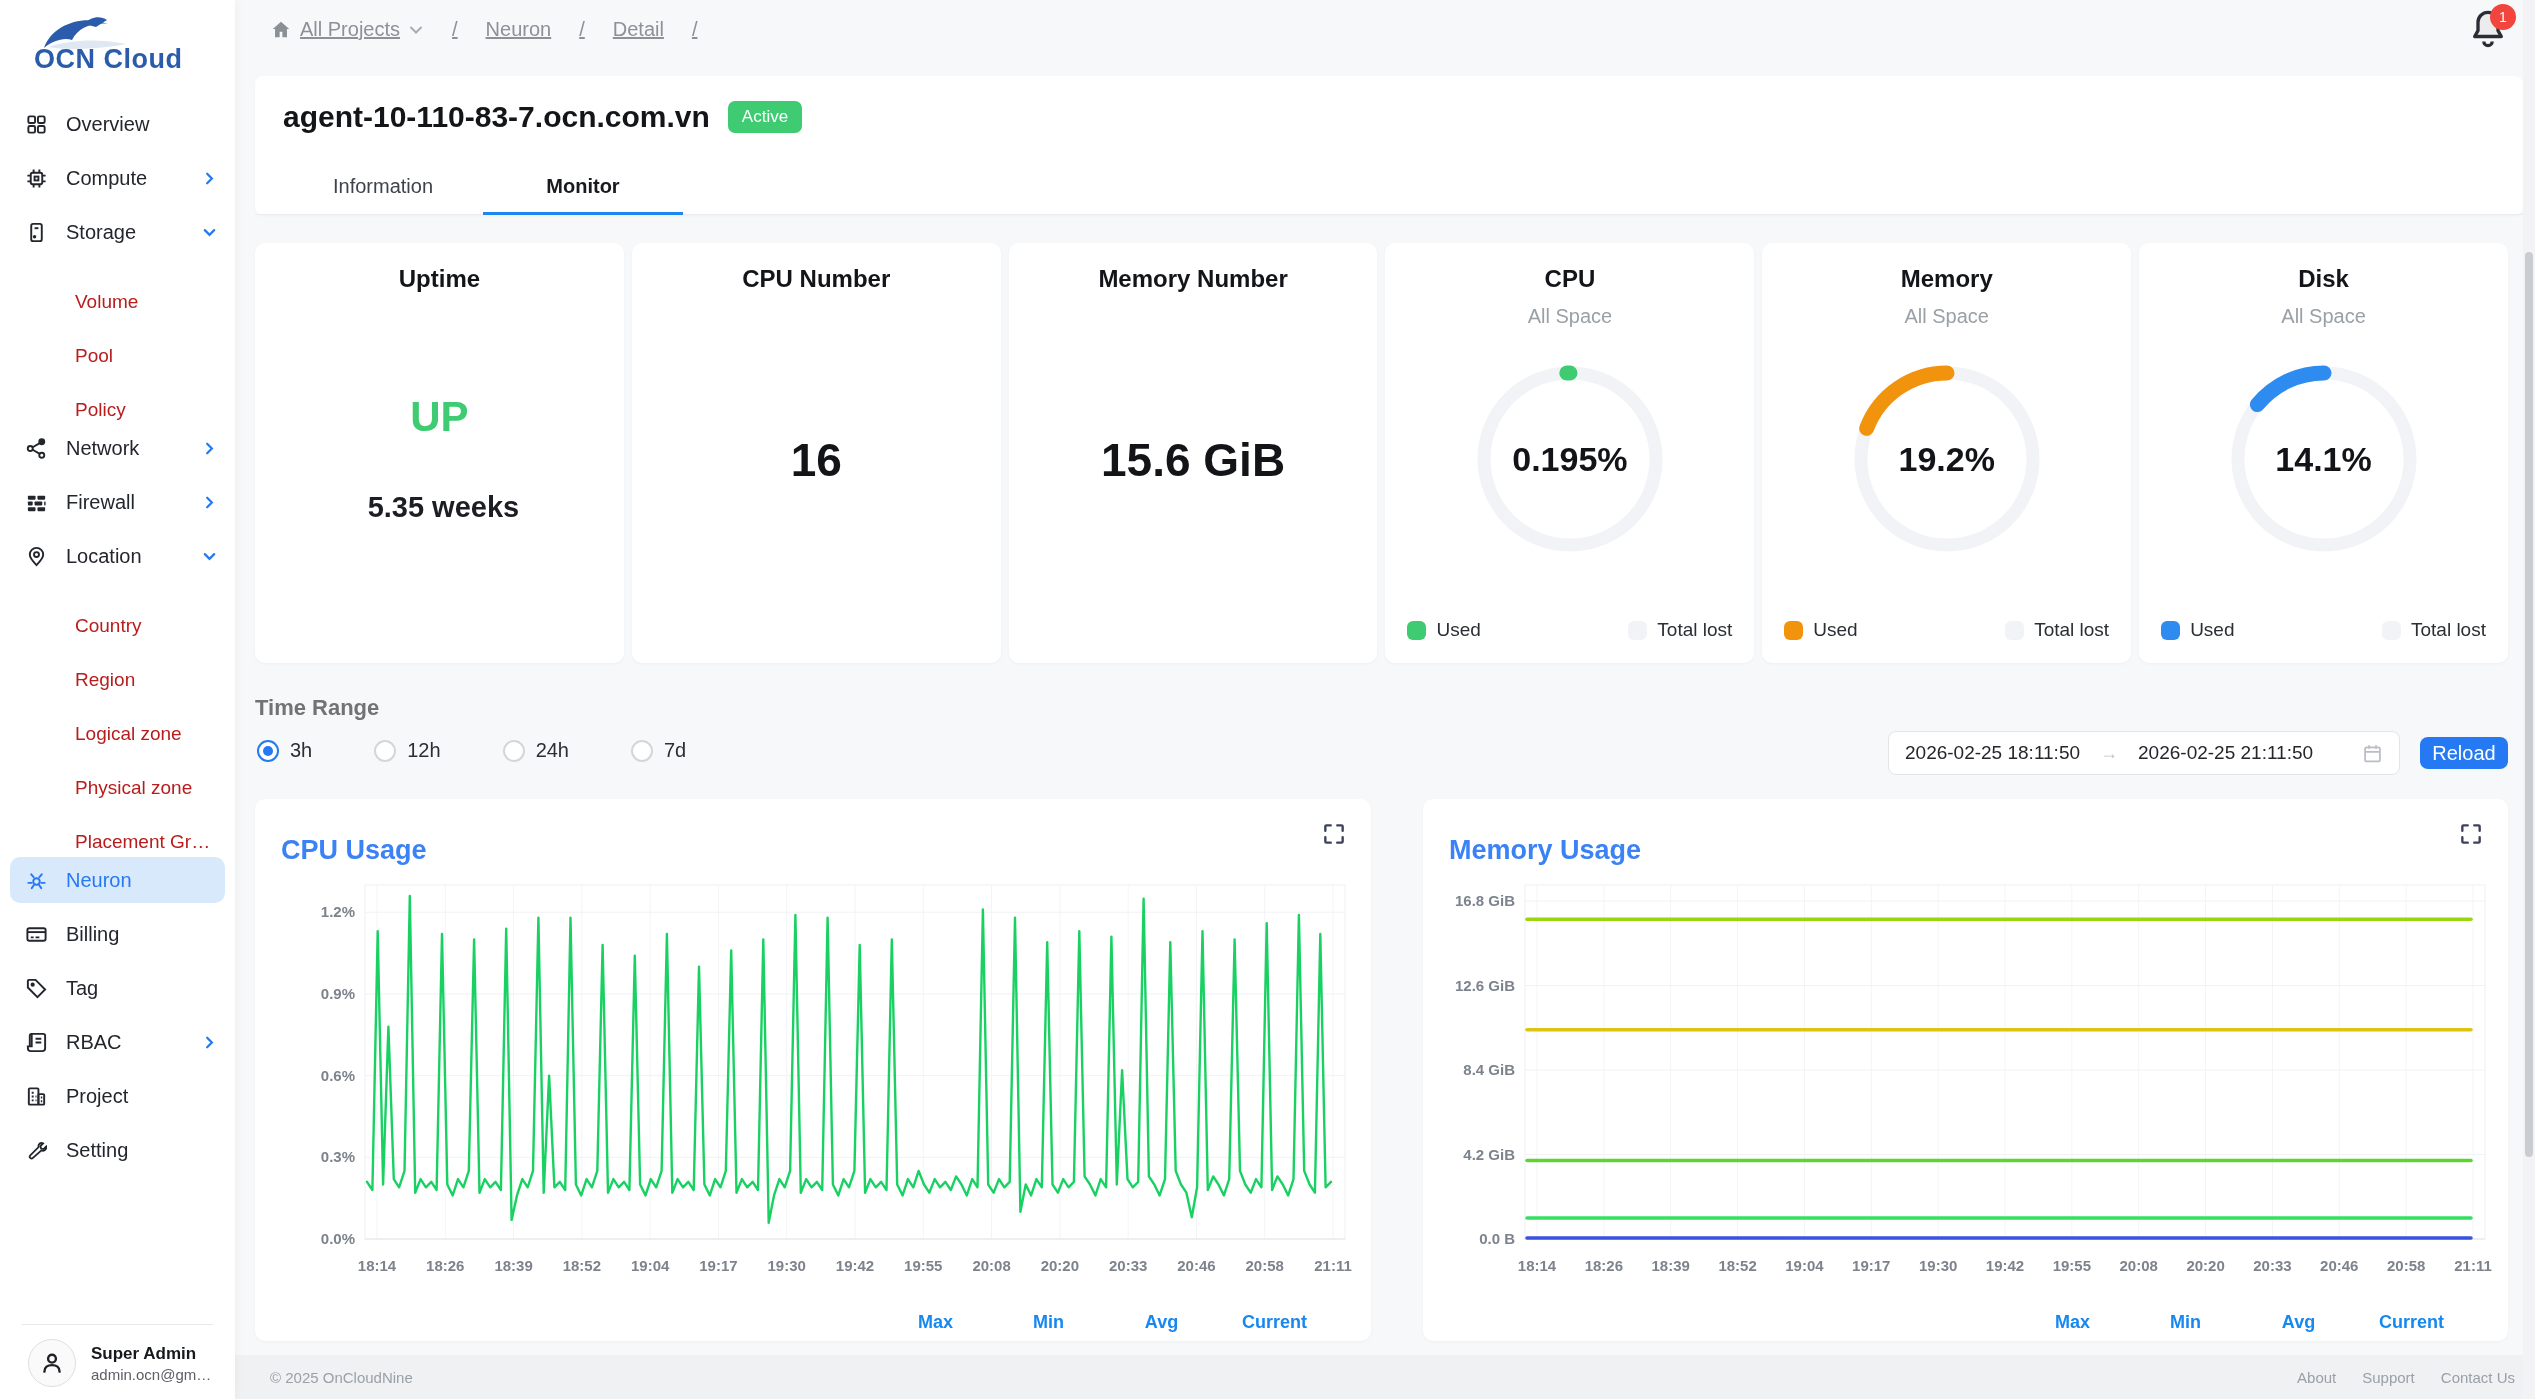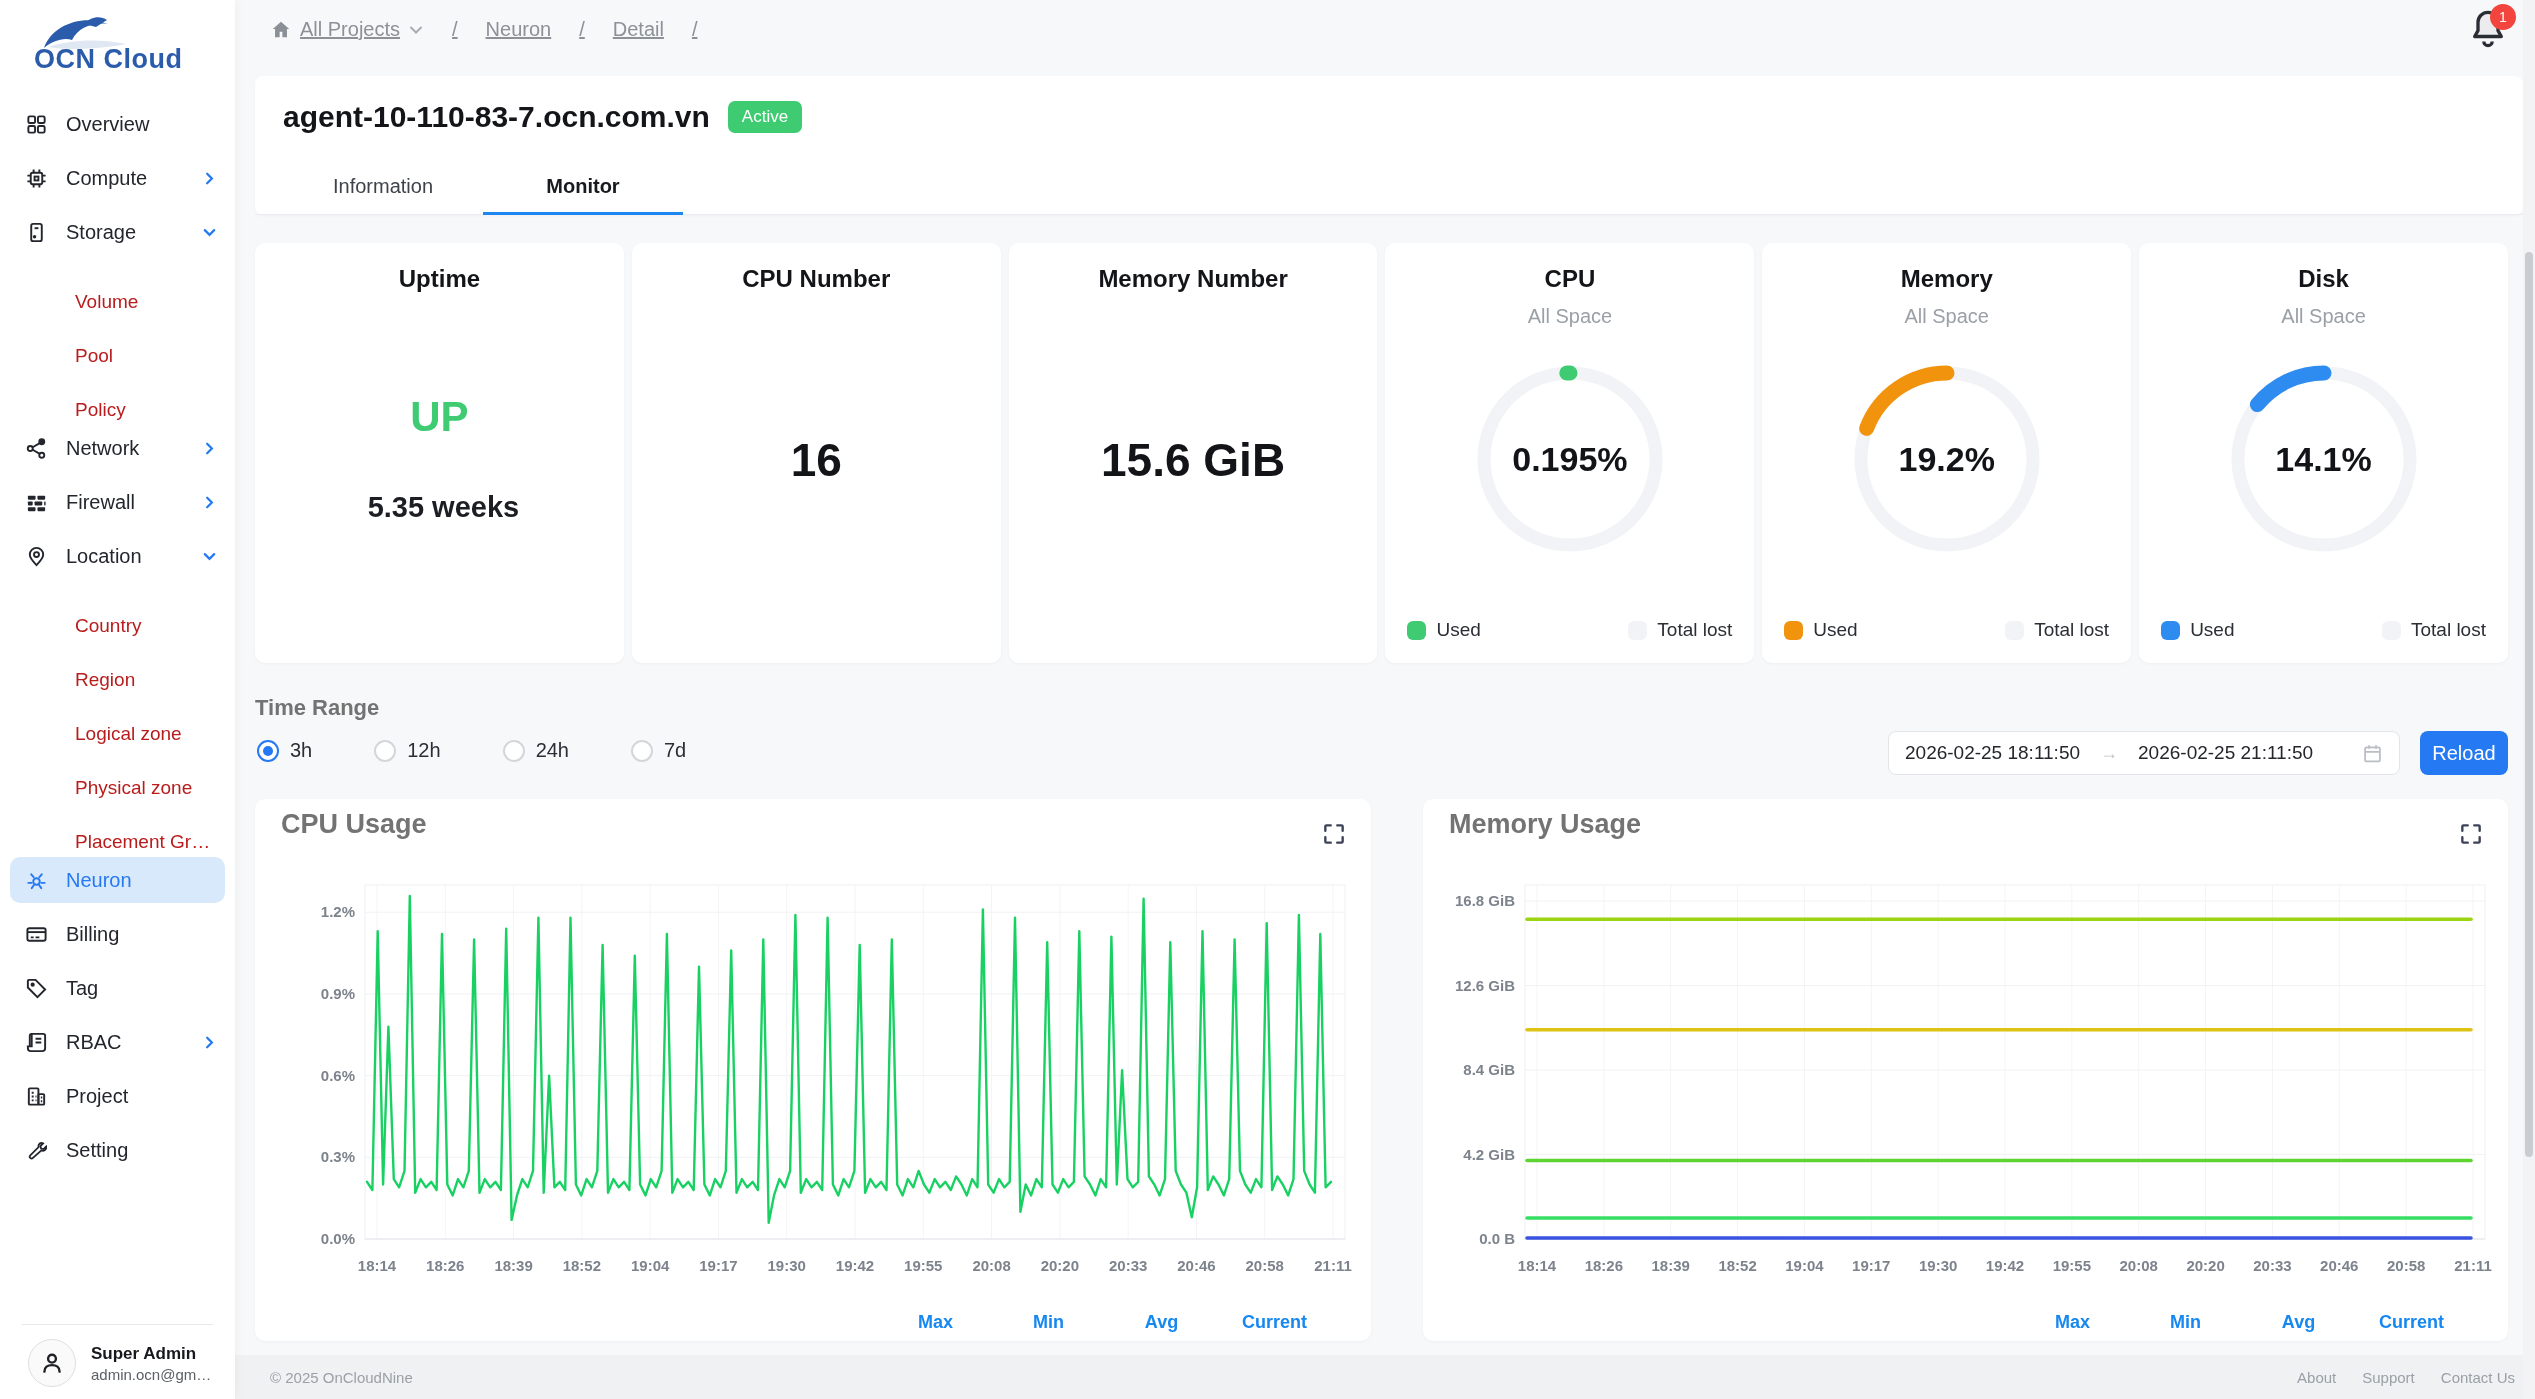--- a/index.html
+++ b/index.html
@@ -64,28 +64,28 @@
   .radio-row{position:absolute;left:2px;top:44px;display:flex;gap:62px;}
   .radio-group{display:flex;align-items:center;gap:11px;cursor:pointer;font-size:20px;color:#2b2e34;}
   .radio{width:22px;height:22px;border-radius:50%;border:2px solid #d4d6da;background:#fff;box-sizing:border-box;}
   .radio.sel{border-color:#2579f2;position:relative;}
   .radio.sel:after{content:"";position:absolute;left:4px;top:4px;width:10px;height:10px;border-radius:50%;background:#2579f2;}
   .picker-row{position:absolute;right:0;top:36px;display:flex;align-items:center;}
   .range-input{width:512px;height:44px;background:#fff;border:1px solid #e2e4e8;border-radius:8px;display:flex;
                align-items:center;padding:0 16px;box-sizing:border-box;font-size:19px;color:#24262c;gap:14px;}
   .range-arrow{color:#c0c4c9;font-size:18px;flex:0 0 auto;margin:0 6px;}
   .range-spacer{flex:1;}
-  .reload-btn{margin-left:20px;width:88px;height:44px;background:#2579f2;border-radius:8px;color:#fff;font-size:20px;
+  .reload-btn{margin-left:20px;width:88px;height:32px;background:#2579f2;border-radius:8px;color:#fff;font-size:20px;
               display:flex;align-items:center;justify-content:center;cursor:pointer;}
   
   .charts-row{position:absolute;top:799px;left:20px;right:27px;height:542px;display:flex;gap:52px;}
   .chart-card{position:relative;overflow:hidden;}
   .chart-card.cpu{width:1116px;flex:0 0 auto;}
   .chart-card.mem{flex:1;}
-  .chart-title{position:absolute;left:26px;top:10px;font-size:27px;font-weight:bold;color:#737373;}
+  .chart-title{position:absolute;left:26px;top:36px;font-size:27px;font-weight:bold;color:#3b82f6;}
   .fs-icon{position:absolute;right:24px;top:22px;cursor:pointer;color:#3c4356;}
   .chart-svg{position:absolute;left:10px;top:56px;}
   .stats-headers{position:absolute;bottom:8px;right:40px;display:flex;}
   .stats-headers span{width:113px;text-align:center;font-size:18px;font-weight:bold;color:#1688ef;cursor:pointer;}
   
   .footer{position:absolute;left:0;right:0;bottom:0;height:44px;background:#f0f1f3;display:flex;align-items:center;}
   .copyright{margin-left:35px;font-size:15px;color:#9aa0a8;}
   .footer-links{margin-left:auto;margin-right:20px;display:flex;gap:26px;font-size:15px;color:#9aa0a8;}
   .footer-links span{cursor:pointer;}
   

